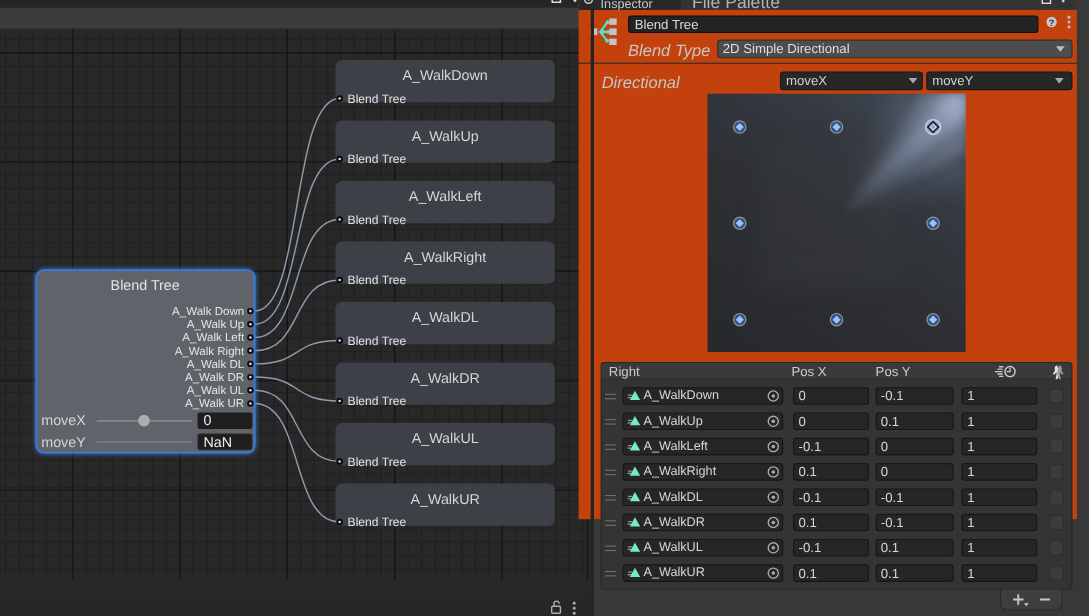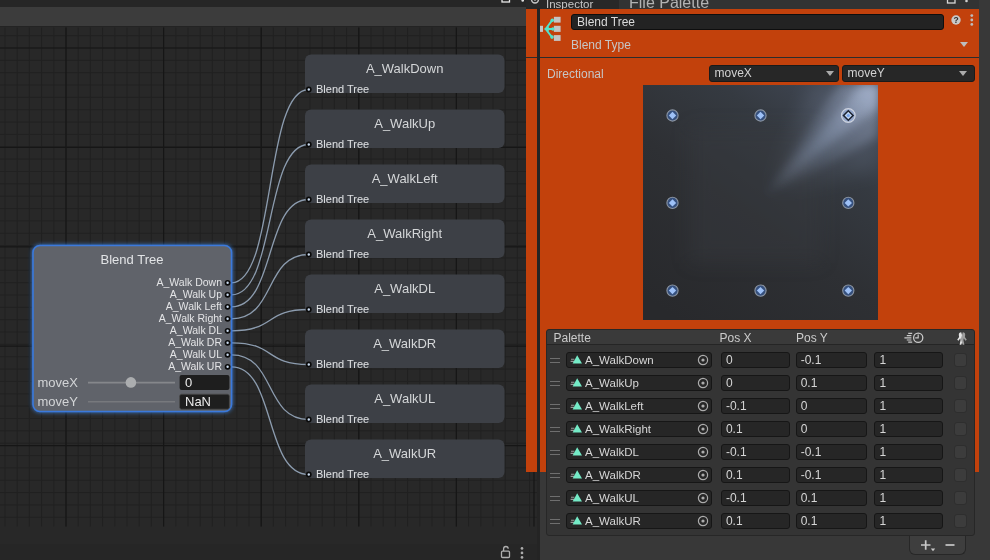--- a/index.html
+++ b/index.html
@@ -13,21 +13,21 @@
   font-size:11px; color:#C9C9C9; text-align:right; line-height:17px; padding-right:4.5px; }
 #botstrip { position:absolute; left:0; top:543.5px; width:537px; height:16.5px; background:#262626; }
 
 #right { position:absolute; left:526px; top:0; width:453px; height:472px; background:#c2410c; }
 #tabbar { position:absolute; left:0; top:0; width:453px; height:8.5px; background:#333333; overflow:hidden; }
 #tab1 { position:absolute; left:0; top:0; width:93px; height:8.5px; background:#282828; }
 .tabtxt { position:absolute; top:-2.5px; font-size:11.5px; color:#C5C5C5; }
 #divider { position:absolute; left:537px; top:8px; width:2.5px; height:552px; background:#242424; }
 #namefield { position:absolute; left:45px; top:13.5px; width:372.5px; height:16.5px; background:#232323;
   border:1px solid #0E0E0E; border-radius:3px; font-size:12px; color:#DADADA; line-height:14.5px; padding-left:5px; }
-.lbl { position:absolute; font-size:12px; color:#C6C6C6; }
+.lbl { position:absolute; font-size:15px; color:#C6C6C6;font-style:italic; }
 .ddlight { position:absolute; background:#4D4D4D; border-radius:3px; font-size:12px; color:#DFDFDF; border:1px solid #303030; }
 .dddark { position:absolute; background:#272727; border-radius:3px; font-size:12px; color:#D2D2D2; border:1px solid #1A1A1A; }
 .dar { position:absolute; width:0; height:0; border-left:4.5px solid transparent; border-right:4.5px solid transparent; border-top:5px solid #BDBDBD; }
 #sep1 { position:absolute; left:0; top:56.5px; width:453px; height:1.5px; background:#2C2C2C; }
 
 #mtable { position:absolute; left:19.5px; top:328.5px; width:429px; height:207px;
   background:#343434; border:1px solid #272727; border-radius:3px; }
 .hlbl { position:absolute; top:1px; font-size:12px; color:#CBCBCB; }
 .handle { position:absolute; left:24px; width:10px; height:5px;
   border-top:1.5px solid #6F6F6F; border-bottom:1.5px solid #6F6F6F; }
@@ -189,20 +189,21 @@
 
   <svg width="30" height="14" viewBox="0 0 30 14" style="position:absolute;left:423px;top:12.5px">
     <circle cx="7" cy="7" r="4.7" fill="#C9C9C9"></circle>
     <text x="7" y="10.2" text-anchor="middle" font-size="8.5" font-weight="bold" fill="#2E2E2E" font-family="Liberation Sans, sans-serif">?</text>
     <circle cx="22.8" cy="2.6" r="1.4" fill="#BDBDBD"></circle>
     <circle cx="22.8" cy="7" r="1.4" fill="#BDBDBD"></circle>
     <circle cx="22.8" cy="11.4" r="1.4" fill="#BDBDBD"></circle>
   </svg>
 
   <div class="lbl" style="left:45px;top:37.5px">Blend Type</div>
+  <div class="ddlight" style="left:126px;top:35.5px;width:323px;height:17px;line-height:15px;padding-left:4px">2D Simple Directional</div>
   <div class="dar" style="left:434px;top:41.5px"></div>
 
   <div id="sep1"></div>
 
   <div class="lbl" style="left:21px;top:67px">Directional</div>
   <div class="dddark" style="left:182.5px;top:65px;width:130px;height:16.5px;line-height:14.5px;padding-left:5px">moveX</div>
   <div class="dar" style="left:299.5px;top:70.5px;border-top-color:#ABABAB"></div>
   <div class="dddark" style="left:315.5px;top:65px;width:133px;height:16.5px;line-height:14.5px;padding-left:5px">moveY</div>
   <div class="dar" style="left:432.5px;top:70.5px;border-top-color:#ABABAB"></div>
 
@@ -252,21 +253,21 @@
         <circle cx="29.5" cy="205.6" r="5.6" fill="#35507E" stroke="#8B95A3" stroke-width="1.1"></circle>
         <rect x="-2.6" y="-2.6" width="5.2" height="5.2" fill="#9EC1F7" transform="translate(29.5 205.6) rotate(45)"></rect>
         <circle cx="117.5" cy="205.6" r="5.6" fill="#35507E" stroke="#8B95A3" stroke-width="1.1"></circle>
         <rect x="-2.6" y="-2.6" width="5.2" height="5.2" fill="#9EC1F7" transform="translate(117.5 205.6) rotate(45)"></rect>
         <circle cx="205.3" cy="205.6" r="5.6" fill="#35507E" stroke="#8B95A3" stroke-width="1.1"></circle>
         <rect x="-2.6" y="-2.6" width="5.2" height="5.2" fill="#9EC1F7" transform="translate(205.3 205.6) rotate(45)"></rect>
 </svg>
 
   <div id="mtable"></div>
   <div id="mheader2" style="position:absolute;left:20.5px;top:329.5px;width:427px;height:15.5px;background:#3A3A3A;border-bottom:1px solid #252525;border-radius:3px 3px 0 0">
-    <span class="hlbl" style="left:7px">Palette</span>
+    <span class="hlbl" style="left:7px">Right</span>
     <span class="hlbl" style="left:173px">Pos X</span>
     <span class="hlbl" style="left:249.5px">Pos Y</span>
     <svg width="26" height="15" viewBox="0 0 26 15" style="position:absolute;left:354px;top:0.5px">
       <path d="M7.2 3.4h4M5.8 5.6h4.6M3.4 7.8h7M5.8 10h4.6M7.2 12.2h4" stroke="#C9C9C9" stroke-width="1.2"></path>
       <circle cx="17.2" cy="7.8" r="4.6" fill="none" stroke="#C9C9C9" stroke-width="1.3"></circle>
       <path d="M17.2 4.4 v3.4 h-3" stroke="#C9C9C9" stroke-width="1.2" fill="none"></path>
     </svg>
     <svg width="14" height="16" viewBox="0 0 14 16" style="position:absolute;left:408.5px;top:0">
       <path d="M6.2 2.2 a2.6 2.6 0 0 0 -2.4 2.7 l0.3 2 -1.9 2.8 1.4 1 1.6-2.4 0.4 1.8 -1 4.6 1.7 0 1.9-5.8Z" fill="#E4E4E4"></path>
       <path d="M7.8 2.2 a2.6 2.6 0 0 1 2.4 2.7 l-0.3 2 1.9 2.8 -1.4 1 -1.6-2.4 -0.4 1.8 1 4.6 -1.7 0 -1.9-5.8Z" fill="#9E9E9E"></path>

